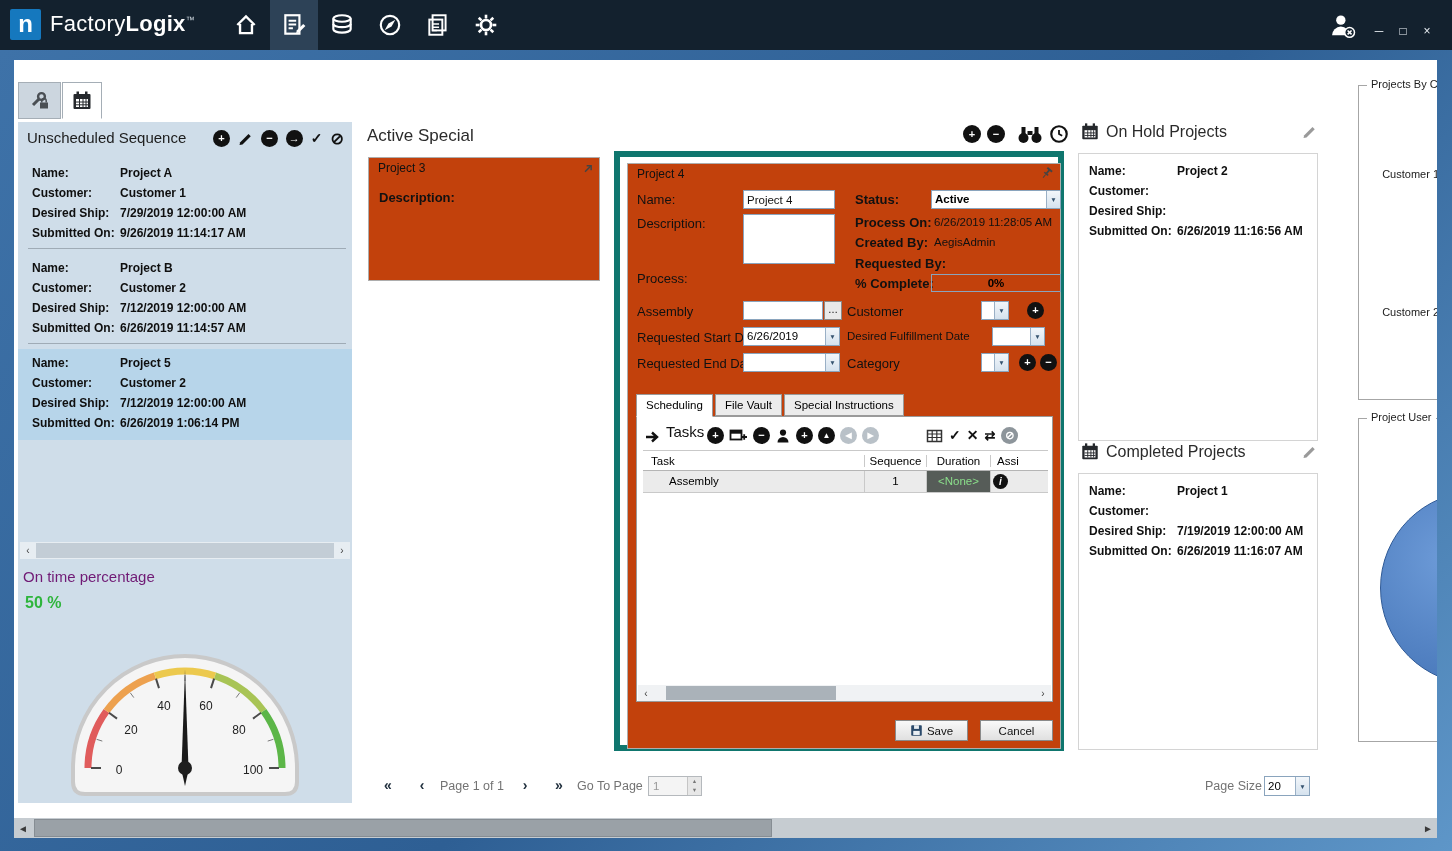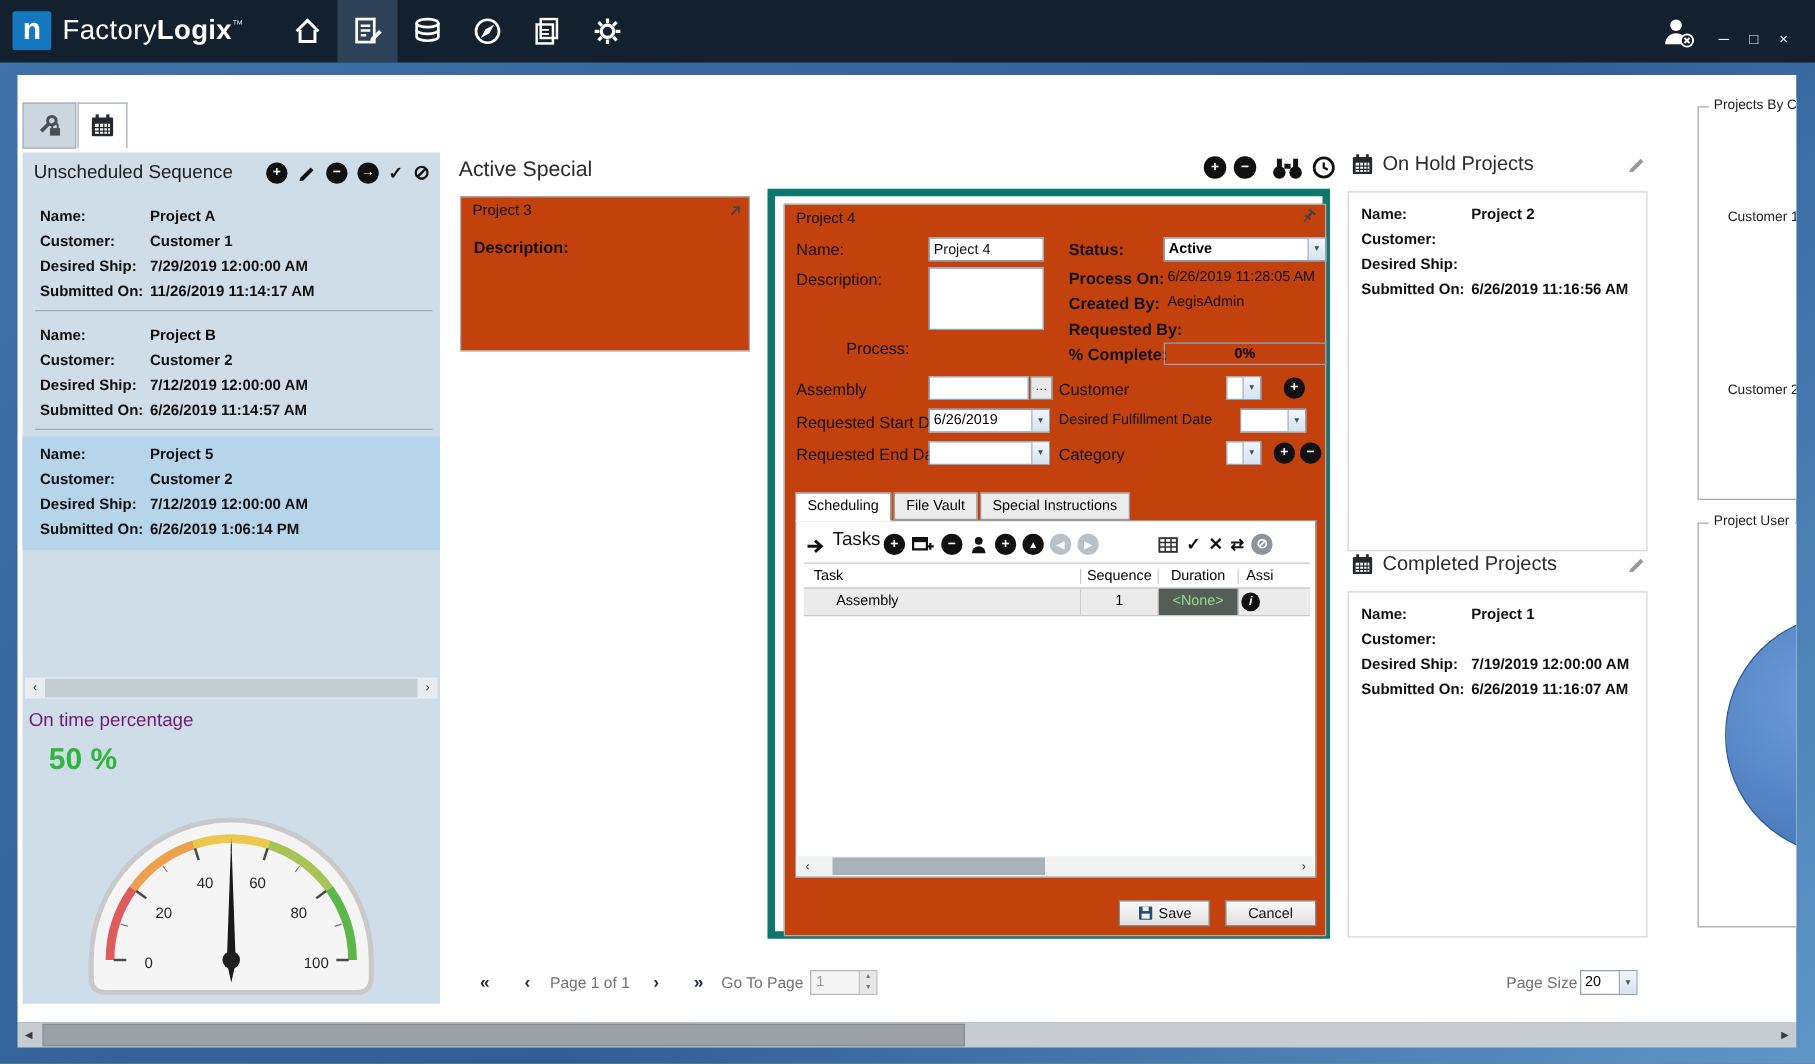--- a/index.html
+++ b/index.html
@@ -207,21 +207,21 @@
           <div class="prow">
               <span class="k">Customer:</span>
               <span class="v">Customer 1</span>
             </div>
           <div class="prow">
               <span class="k">Desired Ship:</span>
               <span class="v">7/29/2019 12:00:00 AM</span>
             </div>
           <div class="prow">
               <span class="k">Submitted On:</span>
-              <span class="v">11/26/2019 11:14:17 AM</span>
+              <span class="v">9/26/2019 11:14:17 AM</span>
             </div>
         </div>
         <div class="sep" style="top:126px;"></div>
 
         <div class="entry" style="top:132px; height:85px;">
           <div class="prow">
               <span class="k">Name:</span>
               <span class="v">Project B</span>
             </div>
           <div class="prow">
@@ -260,21 +260,21 @@
 
         <div class="hsb" style="left:2px; right:2px; top:420px; height:17px;">
           <span class="arr">‹</span>
           <span class="track">
               <span class="thumb" style="left:0; right:0;"></span>
             </span>
           <span class="arr">›</span>
         </div>
 
         <div class="abs" style="left:5px; top:446px; font-size:15px; color:#701a75;">On time percentage</div>
-        <div class="abs" style="left:21px; top:472px; font-size:24px; font-weight:bold; color:#2eb53c;">50 %</div>
+        <div class="abs" style="left:7px; top:472px; font-size:16px; font-weight:bold; color:#2eb53c;">50 %</div>
 
         <div class="abs" style="left:37px; top:496px;">
           <svg width="260" height="183" viewBox="0 0 260 183">
             <path d="M18,150 A112,112 0 0 1 242,150 L242,164 Q242,176 230,176 L30,176 Q18,176 18,164 Z" fill="#f5f5f5" stroke="#c9c9c9" stroke-width="4"></path>
             <g fill="none" stroke-width="7">
               <path d="M33,150 A97,97 0 0 1 51.5,93" stroke="#e05c5c"></path>
               <path d="M51.5,93 A97,97 0 0 1 100,57.8" stroke="#eda14f"></path>
               <path d="M100,57.8 A97,97 0 0 1 160,57.8" stroke="#ecc94e"></path>
               <path d="M160,57.8 A97,97 0 0 1 208.5,93" stroke="#a8c455"></path>
               <path d="M208.5,93 A97,97 0 0 1 227,150" stroke="#5cb648"></path>
@@ -369,21 +369,21 @@
 
           <div class="flabel" style="left:9px; top:52px;">Description:</div>
           <textarea class="tin" style="left: 115px; top: 50px; width: 92px; height: 50px; resize: none;"></textarea>
 
           <div class="flabel b" style="left:227px; top:51px;">Process On:</div>
           <div class="fvalue" style="left:306px; top:52px;">6/26/2019 11:28:05 AM</div>
           <div class="flabel b" style="left:227px; top:71px;">Created By:</div>
           <div class="fvalue" style="left:306px; top:72px;">AegisAdmin</div>
           <div class="flabel b" style="left:227px; top:92px;">Requested By:</div>
 
-          <div class="flabel" style="left:9px; top:107px;margin-left:40px;">Process:</div>
+          <div class="flabel" style="left:9px; top:107px;">Process:</div>
 
           <div class="flabel b" style="left:227px; top:112px;">% Complete:</div>
           <div class="abs" style="left:303px; top:110px; width:130px; height:18px; border:1px solid #8aa4bd; text-align:center; font-size:11.5px; font-weight:bold; line-height:17px;">0%</div>
 
           <div class="flabel" style="left:9px; top:140px;">Assembly</div>
           <input class="tin" style="left: 115px; top: 137px; width: 80px; height: 19px;">
           <div class="abs" style="left:196px; top:137px; width:18px; height:19px; border:1px solid #8a8a8a; background:#e9e9e9; text-align:center; font-size:10px; line-height:16px;">…</div>
           <div class="flabel" style="left:219px; top:140px;">Customer</div>
           <div class="combo" style="left:353px; top:137px; width:28px; height:19px;">
               <span class="carr">▼</span>

